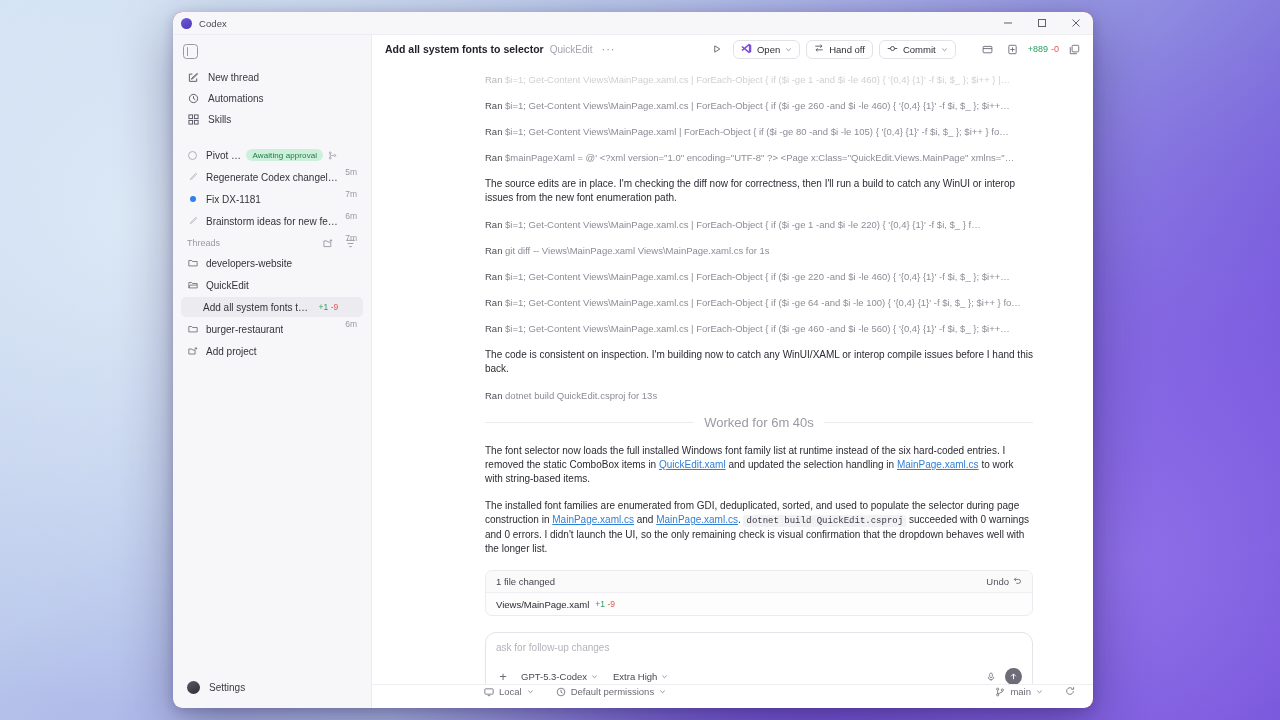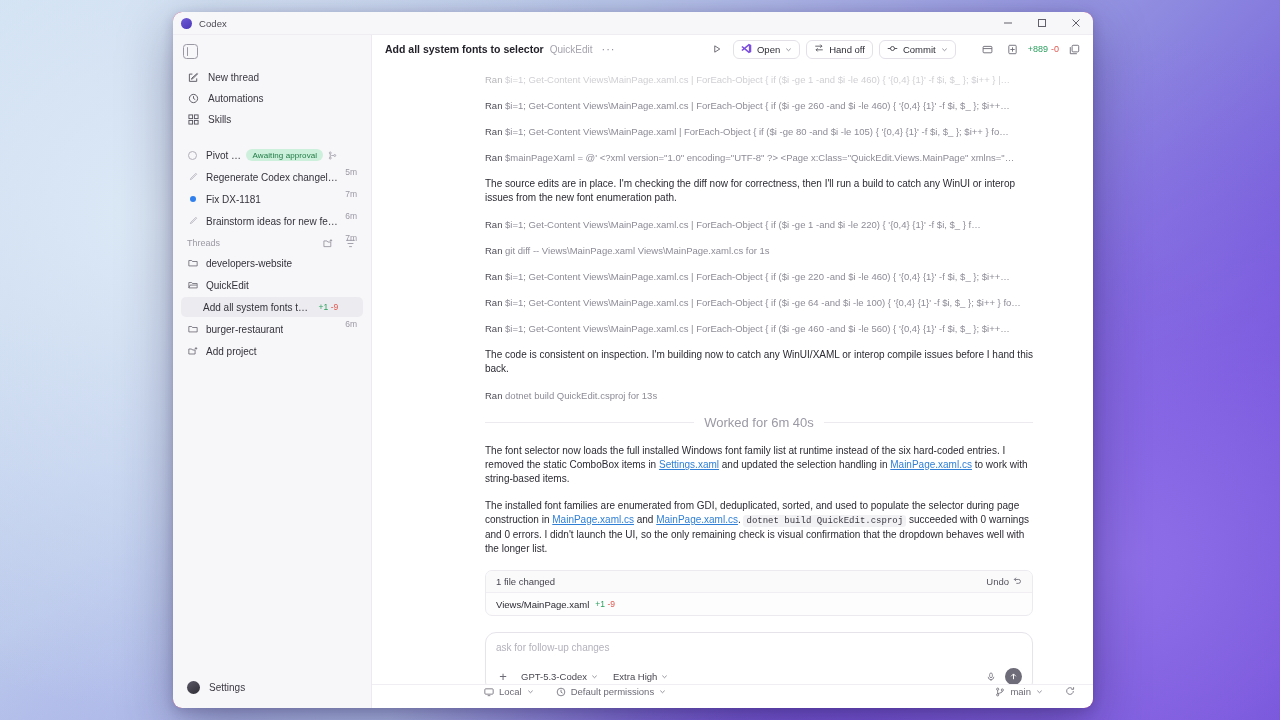--- a/index.html
+++ b/index.html
@@ -567,21 +567,21 @@
             </div>
 
           <div class="divider">
             <span class="ln"></span>
             <span class="tx">Worked for 6m 40s</span>
             <span class="ln"></span>
           </div>
 
           <div class="row">
               <p class="para">
-            The font selector now loads the full installed Windows font family list at runtime instead of the six hard-coded entries. I removed the static ComboBox items in <a href="#">Settings.xaml</a> and updated the selection handling in <a href="#">MainPage.xaml.cs</a> to work with string-based items.
+            The font selector now loads the full installed Windows font family list at runtime instead of the six hard-coded entries. I removed the static ComboBox items in <a href="#">QuickEdit.xaml</a> and updated the selection handling in <a href="#">MainPage.xaml.cs</a> to work with string-based items.
           </p>
             </div>
 
           <div class="row">
               <p class="para">
             The installed font families are enumerated from GDI, deduplicated, sorted, and used to populate the selector during page construction in <a href="#">MainPage.xaml.cs</a> and <a href="#">MainPage.xaml.cs</a>. <code>dotnet build QuickEdit.csproj</code> succeeded with 0 warnings and 0 errors. I didn't launch the UI, so the only remaining check is visual confirmation that the dropdown behaves well with the longer list.
           </p>
             </div>
 
           <div class="filecard">

